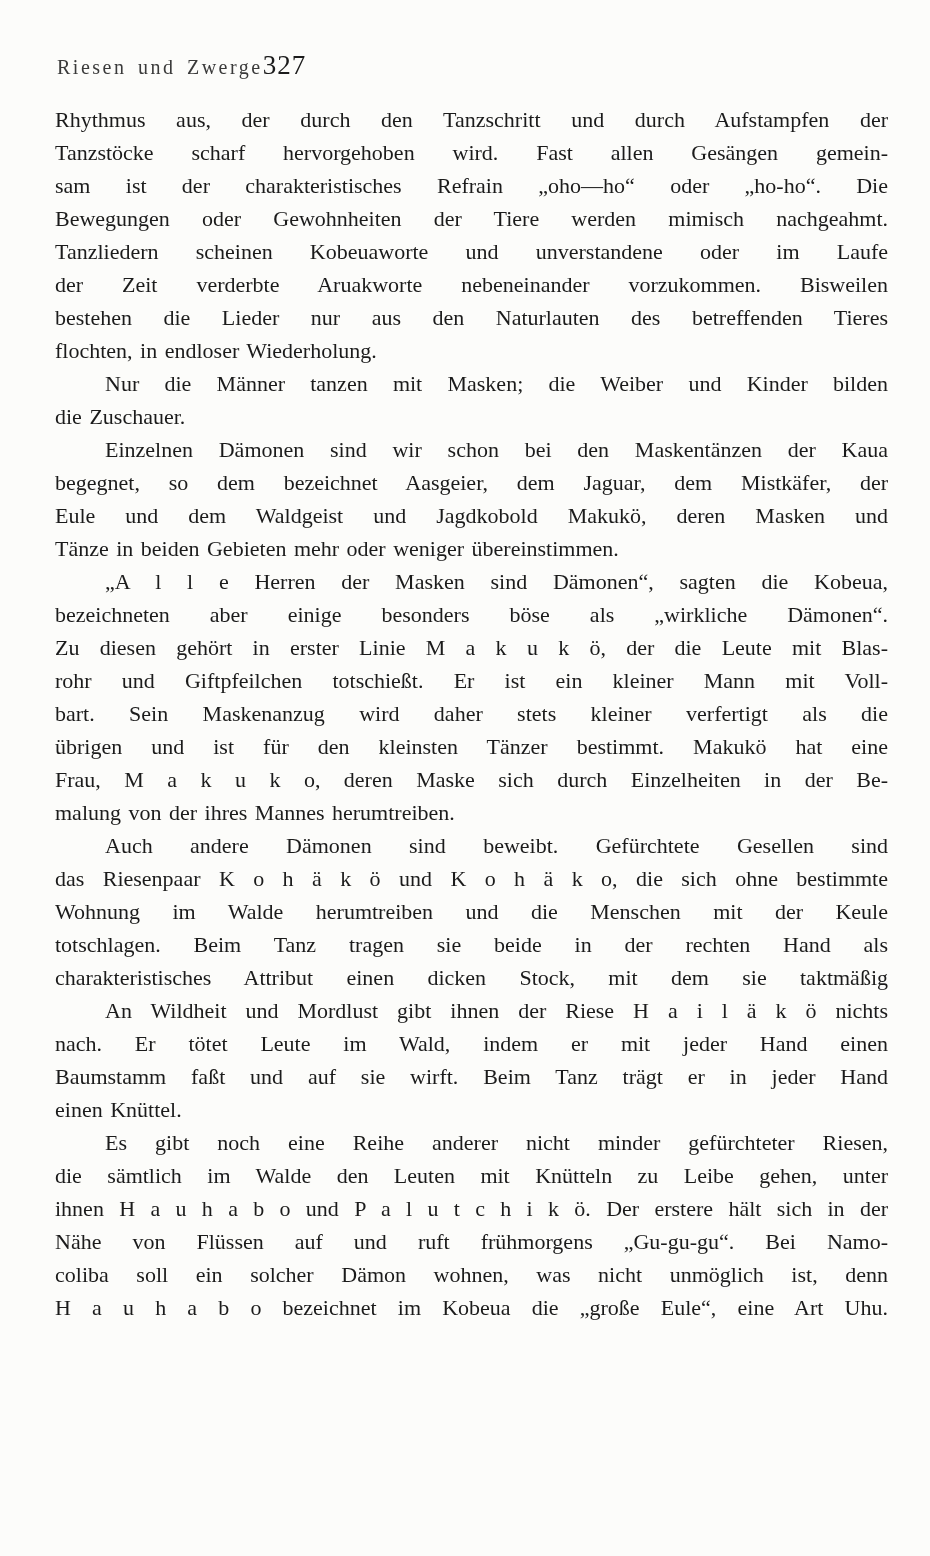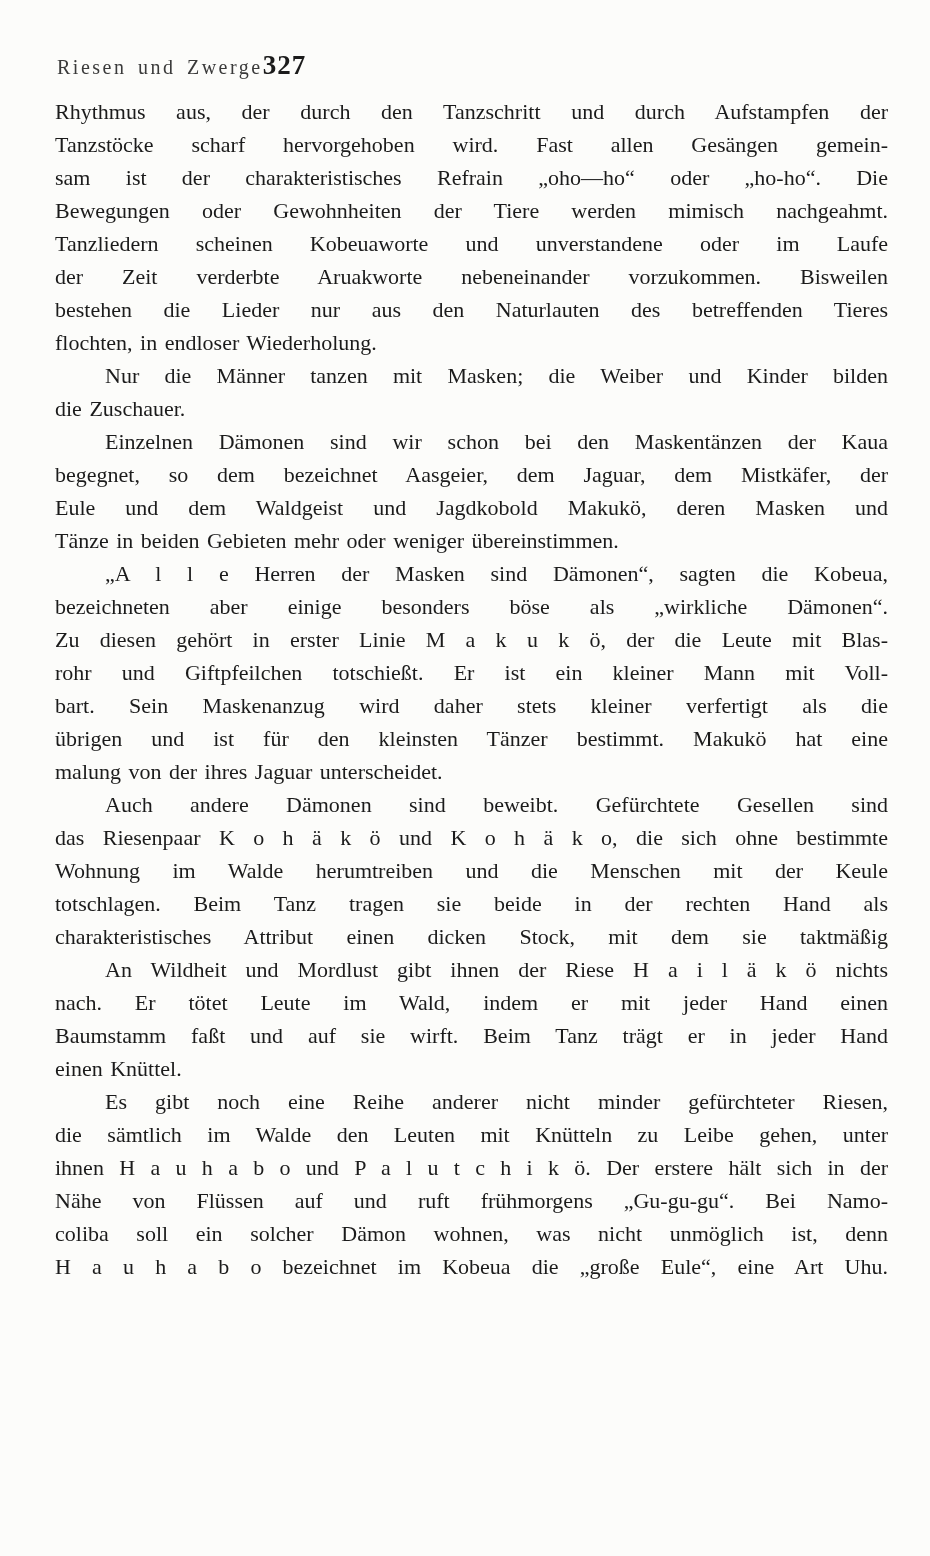--- a/index.html
+++ b/index.html
@@ -27,25 +27,24 @@
   .running-title {
     font-size: 20px;
     letter-spacing: 2.5px;
     color: #3a3a3a;
     word-spacing: 4px;
   }
   .page-number {
     font-size: 27px;
     color: #1b1b1b;
     letter-spacing: 1px;
-    font-weight: bold;
   }
   .body-text {
     position: absolute;
-    top: 95px;
+    top: 103px;
     left: 55px;
     width: 833px;
     font-size: 22px;
     line-height: 33px;
     word-spacing: 2px;
   }
   .ln {
     height: 33px;
     overflow: hidden;
     text-align: justify;
@@ -80,21 +79,22 @@
       <div class="ln ind">Einzelnen Dämonen sind wir schon bei den Maskentänzen der Kaua</div>
       <div class="ln">begegnet, so dem bezeichnet Aasgeier, dem Jaguar, dem Mistkäfer, der</div>
       <div class="ln">Eule und dem Waldgeist und Jagdkobold Makukö, deren Masken und</div>
       <div class="ln end">Tänze in beiden Gebieten mehr oder weniger übereinstimmen.</div>
       <div class="ln ind">„A l l e Herren der Masken sind Dämonen“, sagten die Kobeua,</div>
       <div class="ln">bezeichneten aber einige besonders böse als „wirkliche Dämonen“.</div>
       <div class="ln">Zu diesen gehört in erster Linie M a k u k ö, der die Leute mit Blas-</div>
       <div class="ln">rohr und Giftpfeilchen totschießt. Er ist ein kleiner Mann mit Voll-</div>
       <div class="ln">bart. Sein Maskenanzug wird daher stets kleiner verfertigt als die</div>
       <div class="ln">übrigen und ist für den kleinsten Tänzer bestimmt. Makukö hat eine</div>
-      <div class="ln end">malung von der ihres Jaguar unterscheidet.</div>
+      <div class="ln">Frau, M a k u k o, deren Maske sich durch Einzelheiten in der Be-</div>
+      <div class="ln end">malung von der ihres Mannes herumtreiben.</div>
       <div class="ln ind">Auch andere Dämonen sind beweibt. Gefürchtete Gesellen sind</div>
       <div class="ln">das Riesenpaar K o h ä k ö und K o h ä k o, die sich ohne bestimmte</div>
       <div class="ln">Wohnung im Walde herumtreiben und die Menschen mit der Keule</div>
       <div class="ln">totschlagen. Beim Tanz tragen sie beide in der rechten Hand als</div>
       <div class="ln">charakteristisches Attribut einen dicken Stock, mit dem sie taktmäßig</div>
       <div class="ln ind">An Wildheit und Mordlust gibt ihnen der Riese H a i l ä k ö nichts</div>
       <div class="ln">nach. Er tötet Leute im Wald, indem er mit jeder Hand einen</div>
       <div class="ln">Baumstamm faßt und auf sie wirft. Beim Tanz trägt er in jeder Hand</div>
       <div class="ln end">einen Knüttel.</div>
       <div class="ln ind">Es gibt noch eine Reihe anderer nicht minder gefürchteter Riesen,</div>

